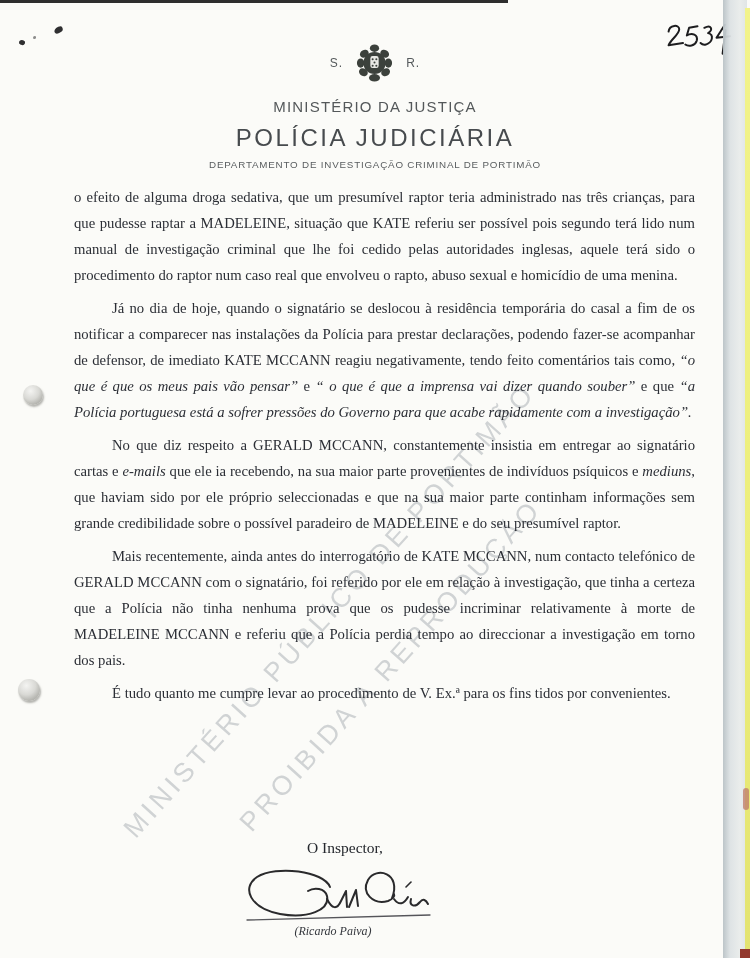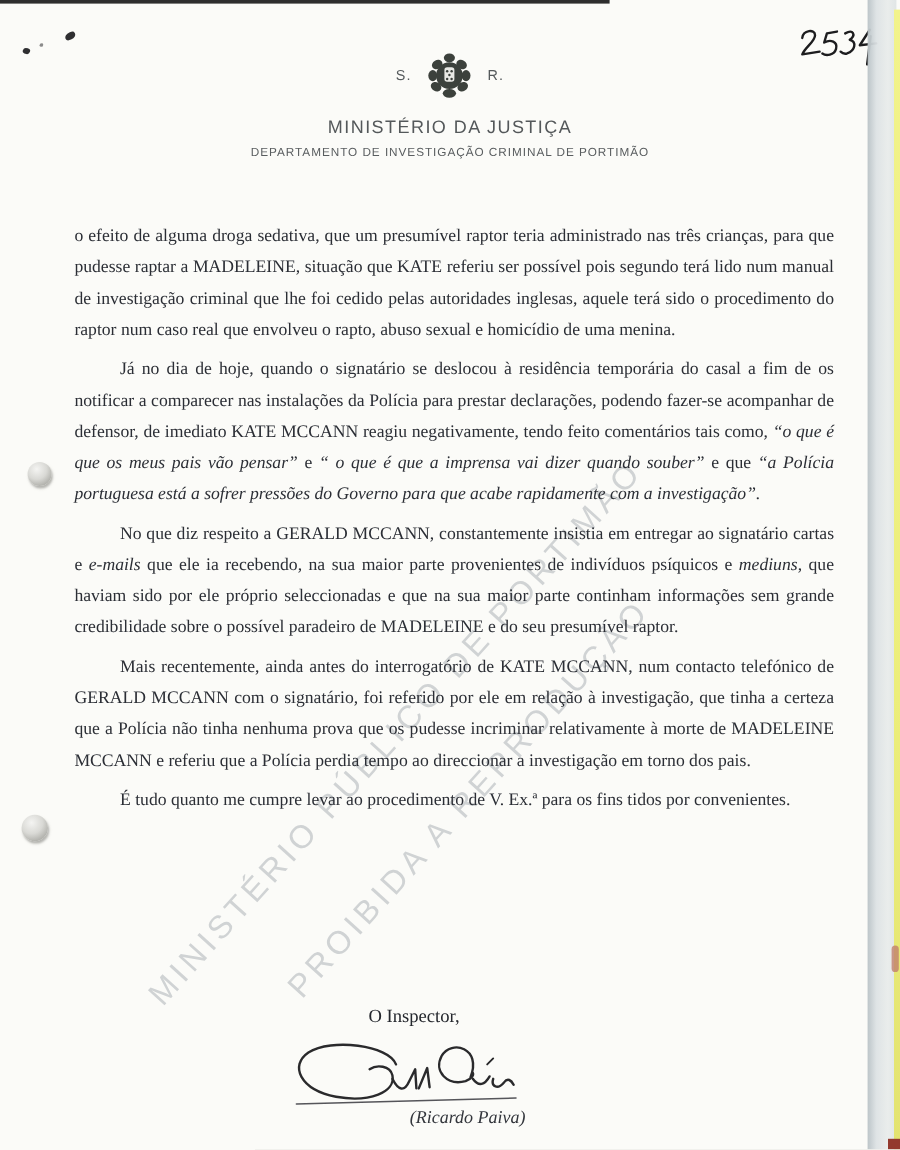--- a/index.html
+++ b/index.html
@@ -49,30 +49,30 @@
     transform:rotate(-48deg);pointer-events:none;
   }
   .wline{
     font-family:"Liberation Sans", sans-serif;font-weight:500;white-space:nowrap;
     font-size:27px;letter-spacing:4px;line-height:82px;
     color:rgba(148,155,161,.42);
   }
   
   .body-text{position:absolute;left:62px;top:184px;width:633px;z-index:2;
     font-size:14.7px;line-height:26px;color:#2b2e35;text-align:justify;}
-  .body-text p{margin:0 0 7px 0;}
+  .body-text p{margin:0 0 7px 12px;}
   .body-text p.indent{text-indent:38px;}
   .it{font-style:italic;}
   
   .sig-title{position:absolute;left:240px;top:839px;width:210px;text-align:center;z-index:3;
     font-size:15.5px;font-weight:normal;color:#24272d;}
   .sig-draw{position:absolute;left:242px;top:862px;width:192px;height:64px;z-index:3;}
   .sig-draw svg{width:100%;height:100%;}
-  .sig-name{position:absolute;left:228px;top:924px;width:210px;text-align:right;z-index:3;
-    font-size:15px;font-style:italic;color:#33363c;}
+  .sig-name{position:absolute;left:228px;top:924px;width:210px;text-align:center;z-index:3;
+    font-size:12px;font-style:italic;color:#33363c;}
 </style>
 </head>
 <body>
 
 <div class="scan">
 
   <div class="top-edge-line"></div>
   <div class="edge-strip"></div>
   <div class="edge-yellow"></div>
   <div class="edge-red-smudge"></div>
@@ -113,20 +113,21 @@
           <circle cx="18" cy="18" r="1.1"></circle>
             <circle cx="22" cy="18" r="1.1"></circle>
           <circle cx="20" cy="21.5" r="1.1"></circle>
           <circle cx="18" cy="25" r="1.1"></circle>
             <circle cx="22" cy="25" r="1.1"></circle>
         </g>
       </svg>
       <span class="crest-initial">R.</span>
     </div>
     <div class="ministry">MINISTÉRIO DA JUSTIÇA</div>
+    <div class="org">POLÍCIA JUDICIÁRIA</div>
     <div class="dept">DEPARTAMENTO DE INVESTIGAÇÃO CRIMINAL DE PORTIMÃO</div>
   </div>
 
   <div class="watermark">
     <div class="wline">MINISTÉRIO PÚBLICO DE PORTIMÃO</div>
     <div class="wline">PROIBIDA A REPRODUÇÃO</div>
   </div>
 
   <div class="body-text">
       <p class=""><span>o efeito de alguma droga sedativa, que um presumível raptor teria administrado nas três crianças, para que pudesse raptar a MADELEINE, situação que KATE referiu ser possível pois segundo terá lido num manual de investigação criminal que lhe foi cedido pelas autoridades inglesas, aquele terá sido o procedimento do raptor num caso real que envolveu o rapto, abuso sexual e homicídio de uma menina.</span></p>

